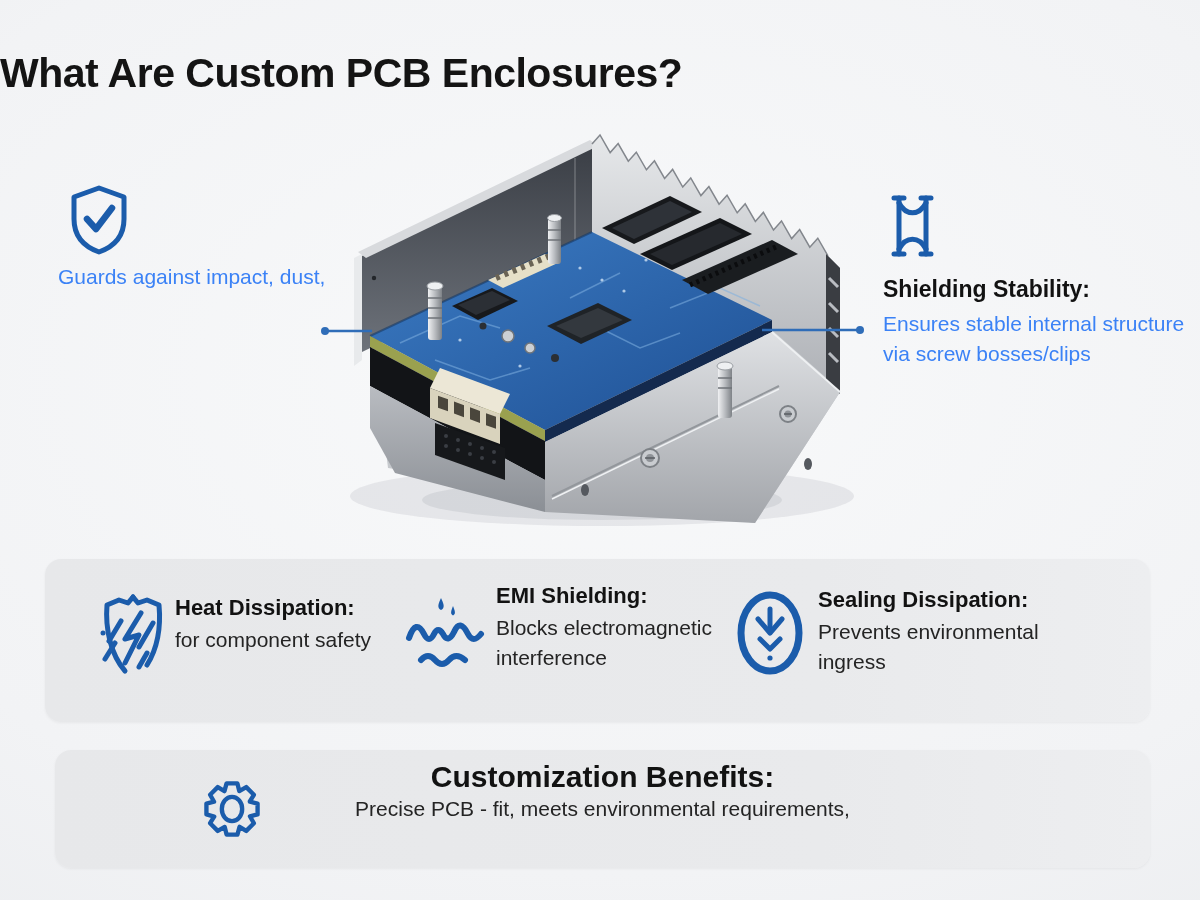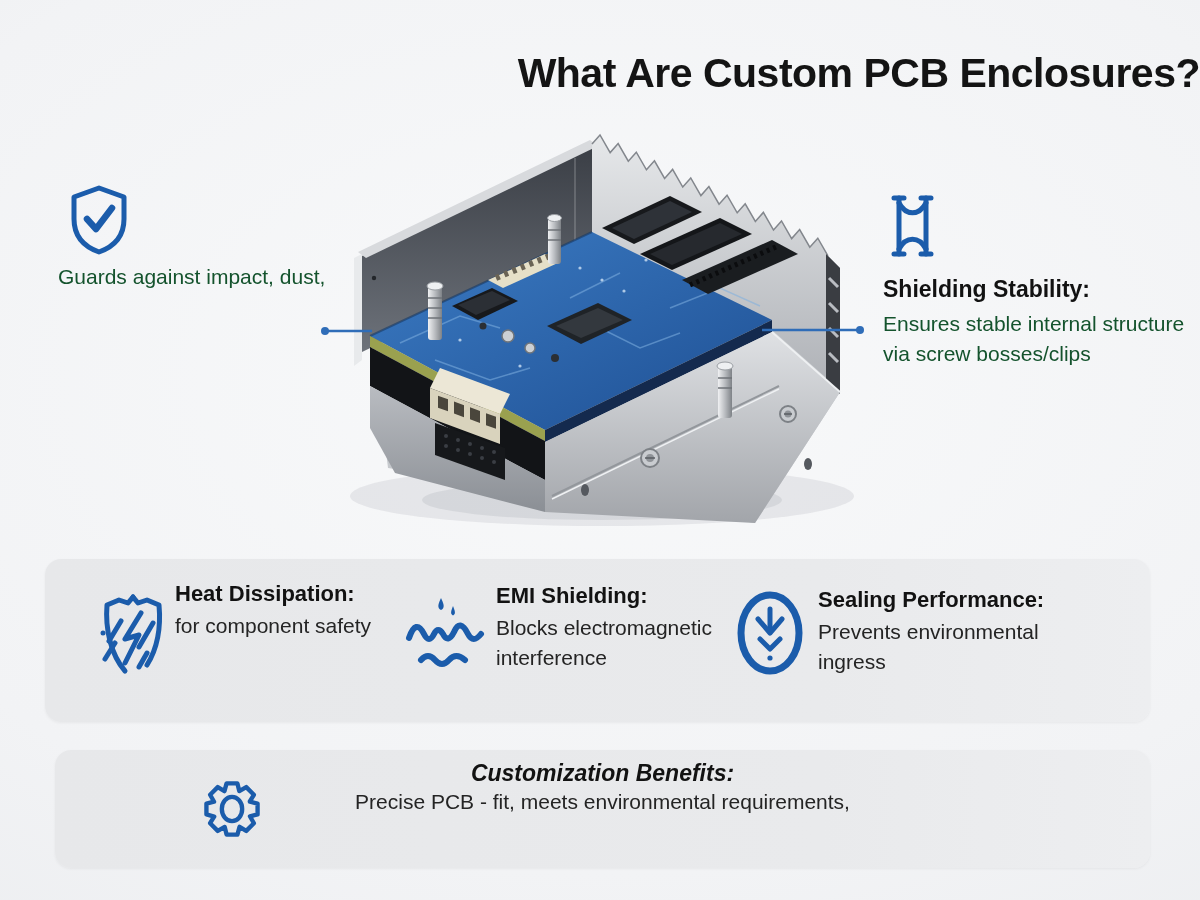--- a/index.html
+++ b/index.html
@@ -4,33 +4,33 @@
 <style>
   html,body{margin:0;padding:0;}
   body{
     width:1200px;height:900px;position:relative;overflow:hidden;
     font-family:"Liberation Sans","DejaVu Sans",sans-serif;
     background:radial-gradient(120% 100% at 50% 42%, #f8f9fa 0%, #f2f3f5 55%, #e7e9ec 100%);
     color:#1a1a1a;
   }
   .abs{position:absolute;}
   .page-title{
-    left:0;top:50px;width:1200px;text-align:right;
+    left:0;top:50px;width:1200px;text-align:left;
     font-size:41px;font-weight:bold;letter-spacing:-0.5px;color:#141414;
   }
   .callout-title{font-size:23px;font-weight:bold;color:#121212;white-space:nowrap;}
-  .callout-line{font-size:21px;color:#14532d;line-height:30px;white-space:nowrap;}
+  .callout-line{font-size:21px;color:#3b82f6;line-height:30px;white-space:nowrap;}
   .feature-title{font-size:22px;font-weight:bold;color:#121212;white-space:nowrap;margin-bottom:4px;}
   .feature-line{font-size:21px;color:#242424;line-height:30px;white-space:nowrap;}
   .band{
     background:linear-gradient(90deg,#e7e8ea 0%,#e9eaec 70%,#edeef0 100%);
     border-radius:16px;box-shadow:0 1px 3px rgba(0,0,0,0.05);
   }
   .benefits-text{left:0;top:10px;width:1095px;text-align:center;}
-  .benefits-title{font-size:23px;font-weight:bold;color:#121212;font-style:italic;}
+  .benefits-title{font-size:30px;font-weight:bold;color:#121212;}
   .benefits-line{font-size:21px;color:#242424;line-height:30px;}
   svg{display:block;}
 </style>
 </head>
 <body>
 
 <div class="abs page-title">What Are Custom PCB Enclosures?</div>
 
 <svg class="abs" style="left:340px;top:128px;" width="520" height="404" viewBox="0 0 520 404">
   <defs>
@@ -253,21 +253,21 @@
         <path d="M38,8 L43,14 L52,11 L64,16 C66,38 62,60 52,76"></path>
         <path d="M14,52 L26,32"></path>
         <path d="M10,70 L20,54"></path>
         <path d="M46,24 L30,50 L44,46 L30,74"></path>
         <path d="M58,34 L44,58"></path>
         <path d="M52,64 L44,78"></path>
       </g>
       <circle cx="8" cy="44" r="2.5" fill="#1b5cab"></circle>
     </svg>
   </div>
-  <div class="abs" style="left:130px;top:22px;">
+  <div class="abs" style="left:130px;top:36px;">
     <div class="feature-title">Heat Dissipation:</div>
     <div class="feature-line">for component safety</div>
   </div>
 
   <div class="abs" style="left:360px;top:35px;">
     <svg width="80" height="82" viewBox="0 0 80 82">
       <g fill="#1b5cab">
         <path d="M36,4 C33,10 32,14 36,16 C40,14 39,10 36,4 Z"></path>
         <path d="M48,12 C46,17 45,20 48,21.5 C51,20 50,17 48,12 Z"></path>
       </g>
@@ -286,21 +286,21 @@
       <ellipse cx="35" cy="46" rx="29" ry="38" fill="none" stroke="#1b5cab" stroke-width="7"></ellipse>
       <g fill="none" stroke="#1b5cab" stroke-width="5" stroke-linecap="round" stroke-linejoin="round">
         <path d="M35,22 V44"></path>
         <path d="M23,32 L35,46 L47,32"></path>
         <path d="M25,52 L35,62 L45,52"></path>
       </g>
       <circle cx="35" cy="71" r="2.6" fill="#1b5cab"></circle>
     </svg>
   </div>
   <div class="abs" style="left:773px;top:28px;">
-    <div class="feature-title">Sealing Performance:</div>
+    <div class="feature-title">Sealing Dissipation:</div>
     <div class="feature-line">Prevents environmental</div>
     <div class="feature-line">ingress</div>
   </div>
 </div>
 
 <div class="abs band" style="left:55px;top:750px;width:1095px;height:118px;">
   <div class="abs" style="left:146px;top:16px;">
     <svg width="62" height="86" viewBox="0 0 64 64">
       <g fill="none" stroke="#1b5cab" stroke-width="4.5" stroke-linejoin="round">
         <path d="M50.5,24.5 L58.4,26.4 L58.4,37.6 L50.5,39.5

